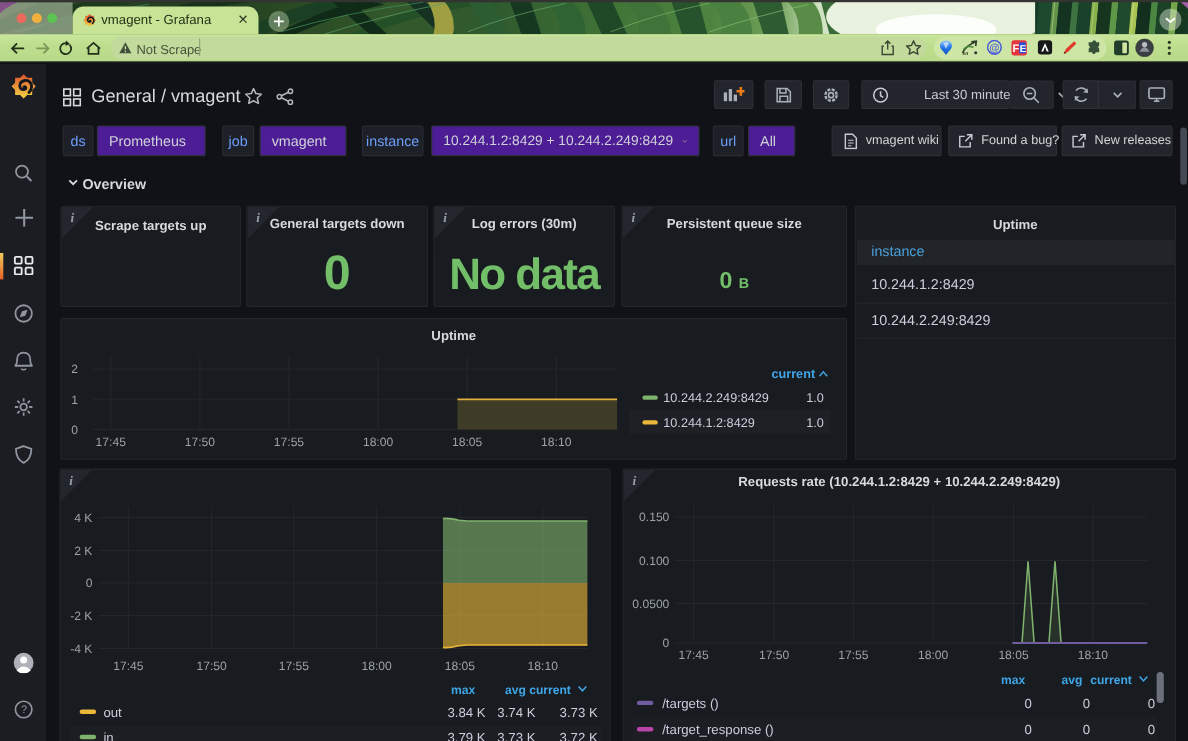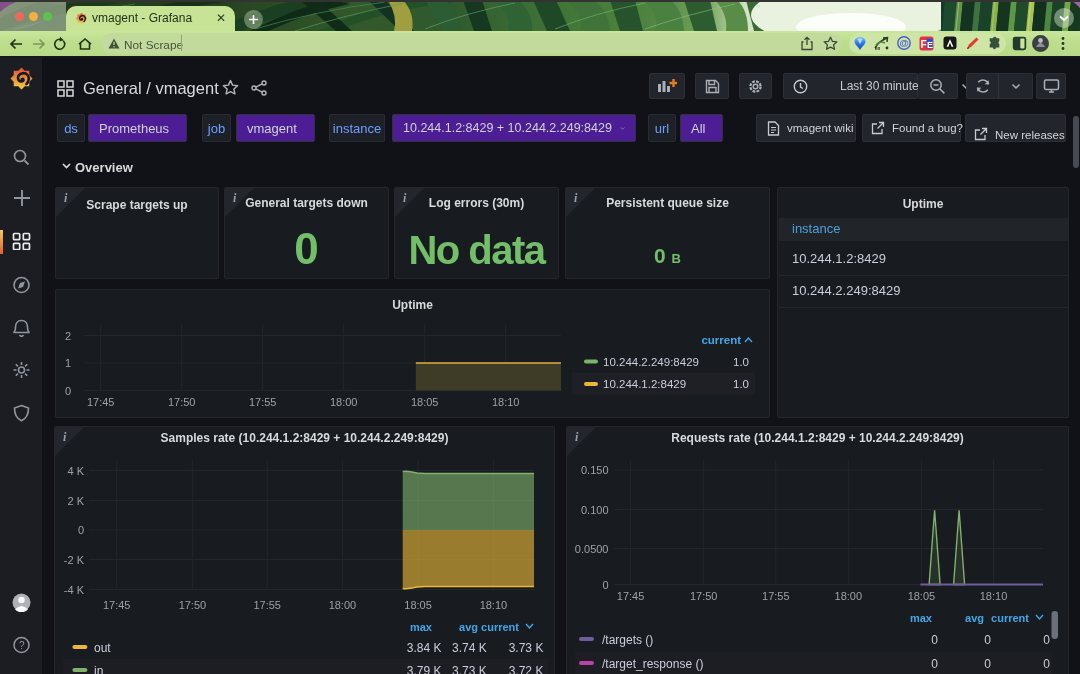--- a/index.html
+++ b/index.html
@@ -415,21 +415,21 @@
           <path d="M1.5,1 H8 L11.5,4.5 V14 H1.5 Z" fill="none" stroke="#c7cbd1" stroke-width="1.3"></path>
           <path d="M4,6.5 H9 M4,9 H9 M4,11.5 H7" stroke="#c7cbd1" stroke-width="1"></path>
         </svg>vmagent wiki
       </div>
       <div class="linkbtn" style="left:862px;width:99px;padding-left:8px;">
         <svg width="14" height="14" viewBox="0 0 14 14" style="margin-right:7px;">
           <path d="M11,8 V12.5 H1.5 V3 H6" fill="none" stroke="#c7cbd1" stroke-width="1.3"></path>
           <path d="M8,1.5 H12.5 V6 M12.3,1.7 L6.5,7.5" fill="none" stroke="#c7cbd1" stroke-width="1.3"></path>
         </svg>Found a bug?
       </div>
-      <div class="linkbtn" style="left:965px;width:101px;padding-left:8px;align-items:flex-end;">
+      <div class="linkbtn" style="left:965px;width:101px;padding-left:8px;">
         <svg width="14" height="14" viewBox="0 0 14 14" style="margin-right:7px;">
           <path d="M11,8 V12.5 H1.5 V3 H6" fill="none" stroke="#c7cbd1" stroke-width="1.3"></path>
           <path d="M8,1.5 H12.5 V6 M12.3,1.7 L6.5,7.5" fill="none" stroke="#c7cbd1" stroke-width="1.3"></path>
         </svg>New releases
       </div>
     </div>
     <div id="goverview">
       <svg class="abs" style="left:61px;top:104px;" width="11" height="8" viewBox="0 0 11 8">
           <path d="M2,2 L5.5,5.5 L9,2" stroke="#d8d9da" stroke-width="1.7" fill="none"></path>
         </svg>
@@ -511,21 +511,20 @@
             <text x="693" y="98" text-anchor="end">1.0</text>
           </g>
           <text x="685" y="54" text-anchor="end" font-size="11.5" font-weight="bold" fill="#3fa7e8">current</text>
           <path d="M689,52 L692.5,48 L696,52" stroke="#3fa7e8" stroke-width="1.3" fill="none"></path>
         </svg>
       </div>
 
       <div class="panel" style="left:54px;top:368px;width:501px;height:300px;">
         <div class="wedge"></div>
           <div class="wedge-i">i</div>
-        <div class="ptitle" style="top:4px;">Samples rate (10.244.1.2:8429 + 10.244.2.249:8429)</div>
         <svg class="abs" style="left:0;top:0;" width="499" height="298" viewBox="0 0 499 298">
           <g stroke="#24262b" stroke-width="1">
             <line x1="34" y1="43.5" x2="479" y2="43.5"></line>
             <line x1="34" y1="73.5" x2="479" y2="73.5"></line>
             <line x1="34" y1="103" x2="479" y2="103"></line>
             <line x1="34" y1="132.5" x2="479" y2="132.5"></line>
             <line x1="34" y1="162.5" x2="479" y2="162.5"></line>
             <line x1="61.7" y1="33" x2="61.7" y2="162.5"></line>
             <line x1="137.4" y1="33" x2="137.4" y2="162.5"></line>
             <line x1="212.2" y1="33" x2="212.2" y2="162.5"></line>

